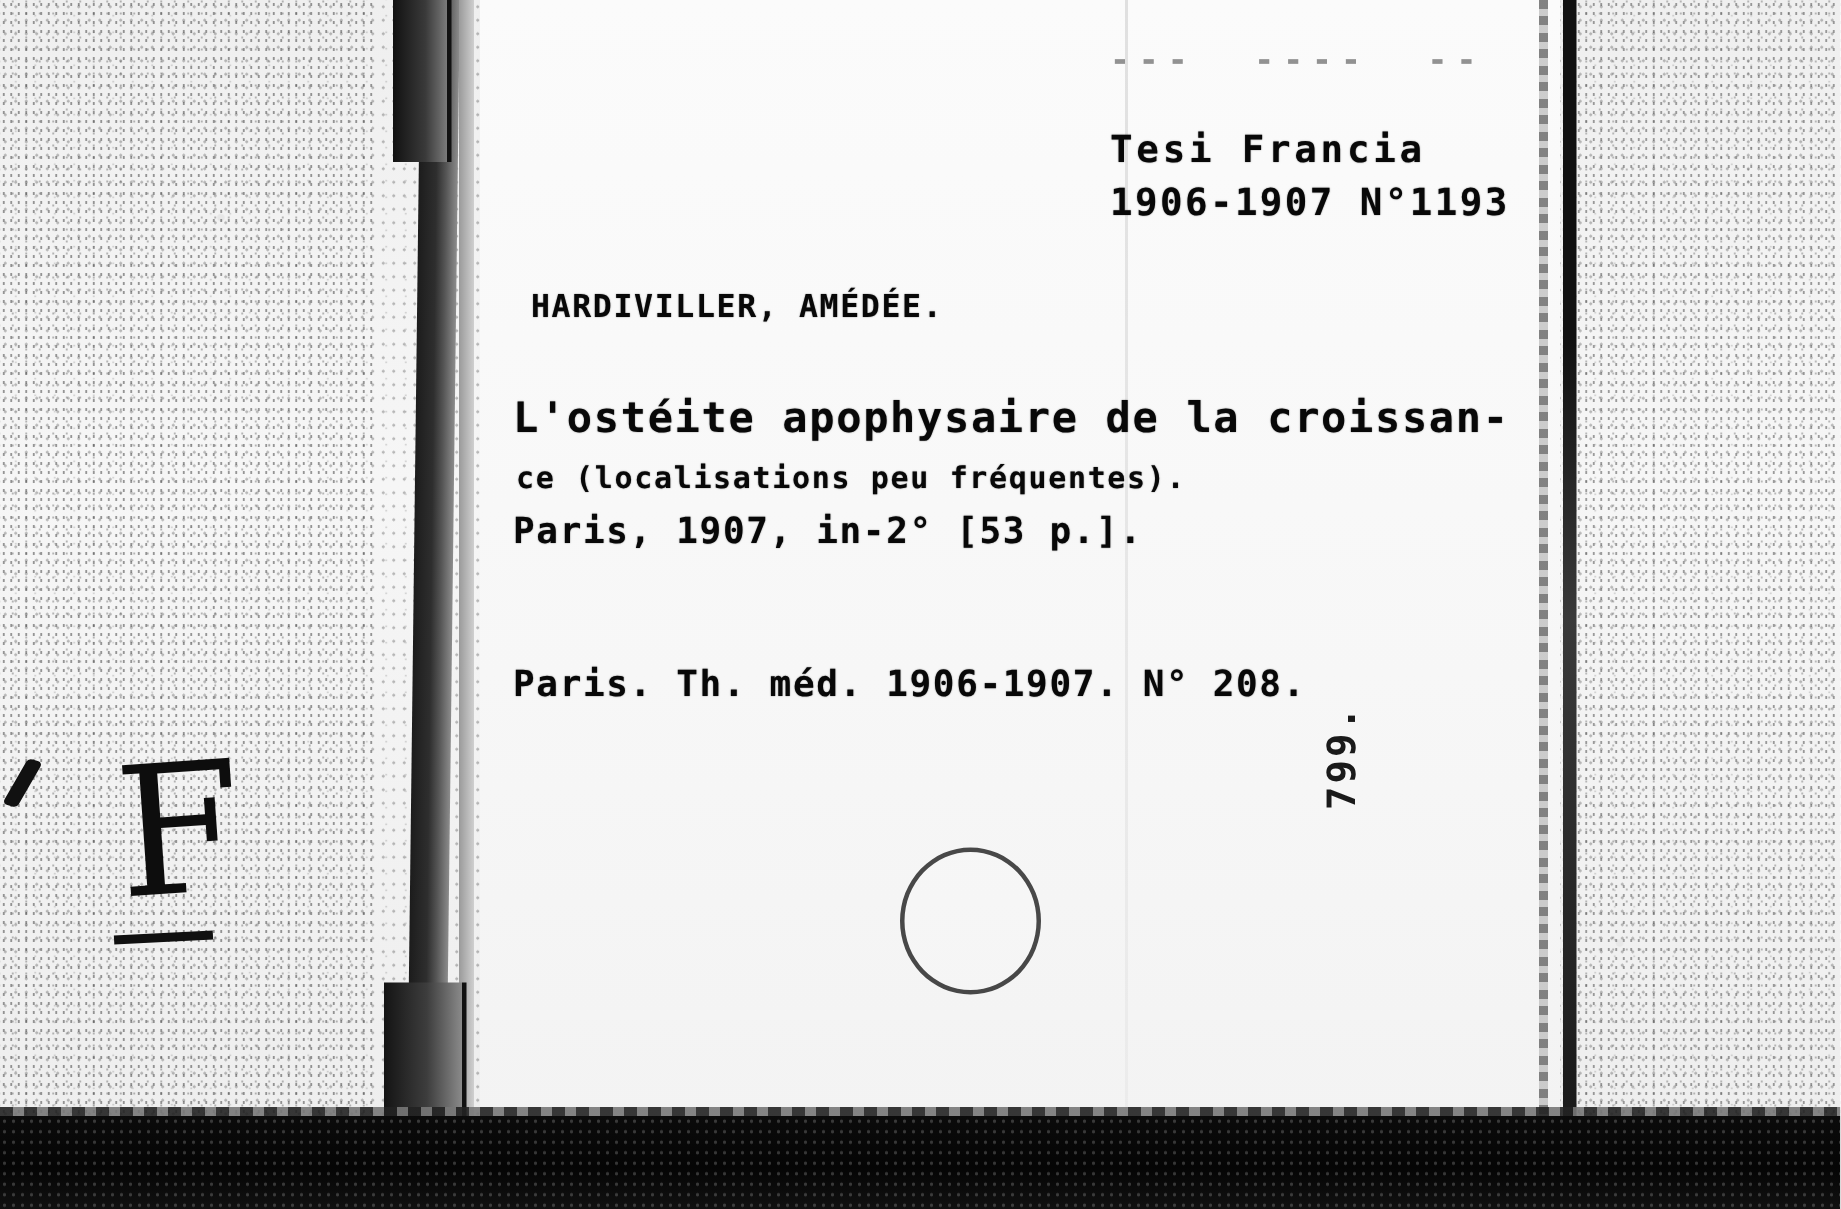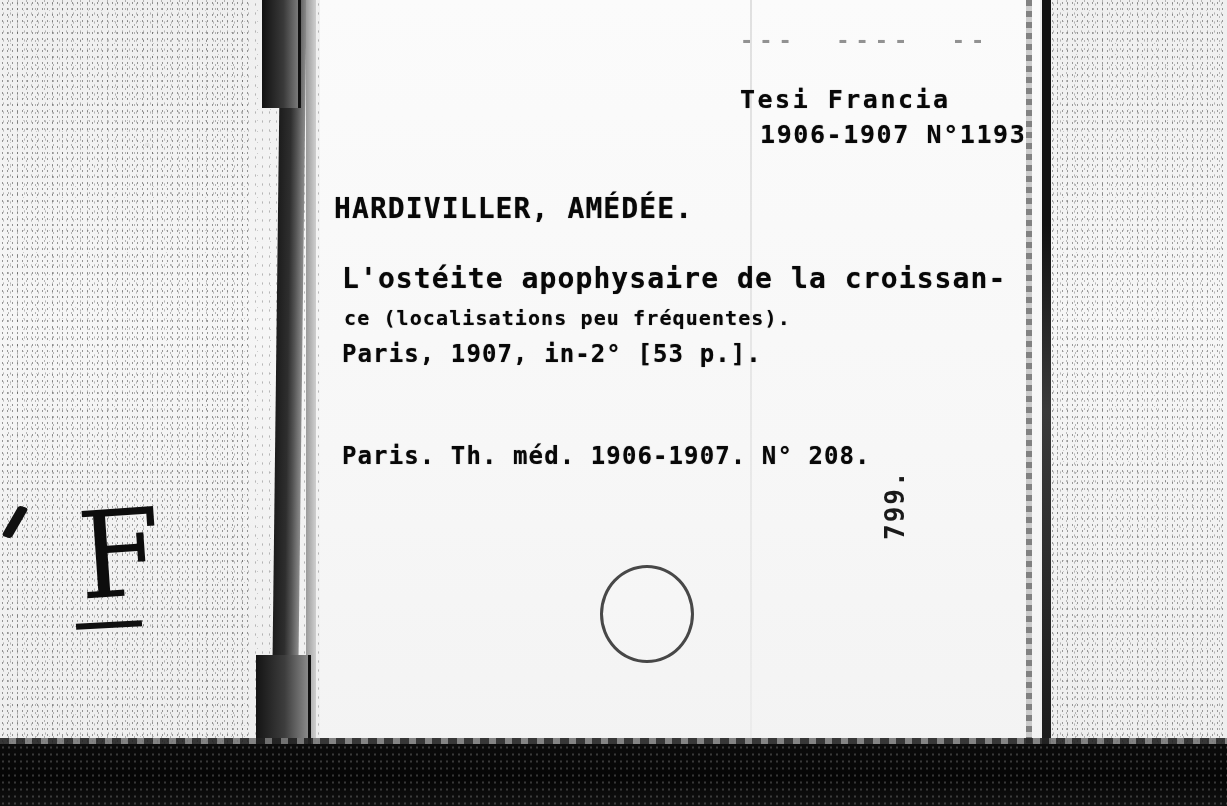--- a/index.html
+++ b/index.html
@@ -144,22 +144,22 @@
   .typed {
     position: absolute;
     color: #080808;
     font-family: "DejaVu Sans Mono", monospace;
     font-weight: bold;
     letter-spacing: 0.5px;
     white-space: pre;
     text-shadow: 0 0 1px rgba(0,0,0,.55);
   }
   .line-header1 { left: 740px; top: 85px;  font-size: 25px; letter-spacing: 2.5px; }
-  .line-header2 { left: 760px; top: 120px; font-size: 25px; letter-spacing: 1.6px; text-align: right; }
-  .line-author  { left: 334px; top: 192px; font-size: 28px; letter-spacing: 1.1px; }
+  .line-header2 { left: 740px; top: 120px; font-size: 25px; letter-spacing: 1.6px; text-align: right; }
+  .line-author  { left: 354px; top: 192px; font-size: 21px; letter-spacing: 1.1px; }
   .line-t1      { left: 342px; top: 262px; font-size: 28px; letter-spacing: 1.1px; }
   .line-t2      { left: 344px; top: 306px; font-size: 20px; letter-spacing: 1.1px; }
   .line-t3      { left: 342px; top: 340px; font-size: 24px; letter-spacing: 1.1px; }
   .line-note    { left: 342px; top: 410px; font-size: 24px; letter-spacing: 1.1px; margin-top: 32px; }
 
   
   .faded-top {
     position: absolute;
     left: 740px; top: 28px;
     font-size: 22px;

